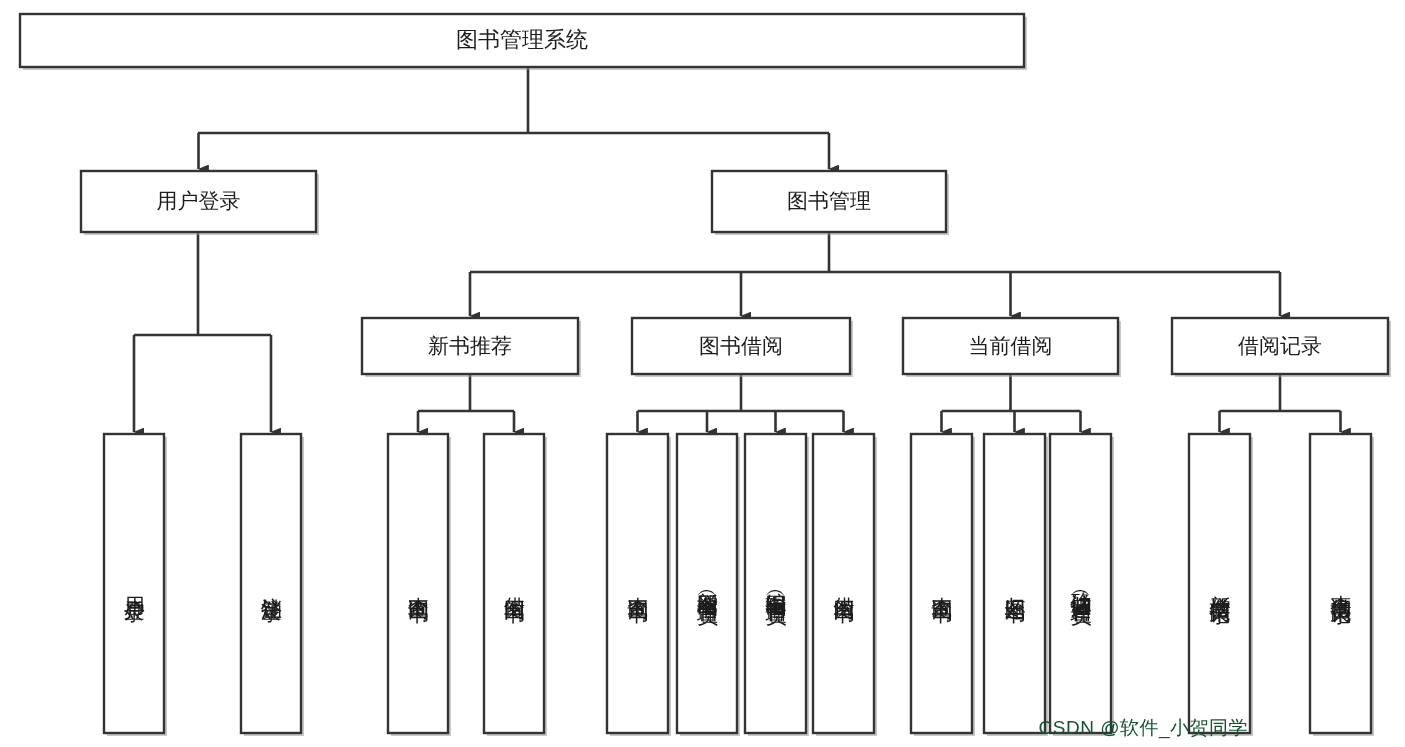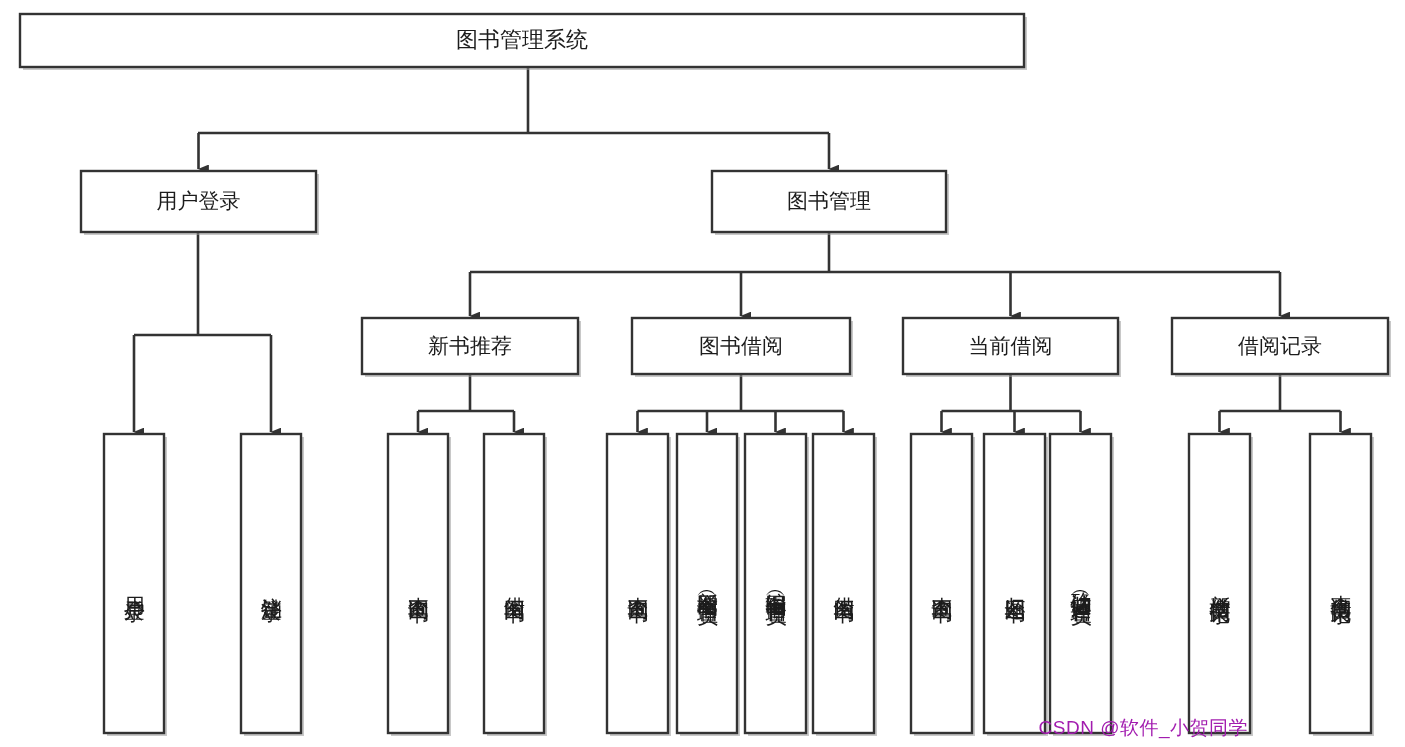--- a/index.html
+++ b/index.html
@@ -77,21 +77,21 @@
     letter-spacing: 2px;
     color: #1c1c1c;
     white-space: nowrap;
   }
   .watermark {
     position: absolute;
     right: 8px;
     bottom: 6px;
     font-family: "Liberation Sans", "DejaVu Sans", sans-serif;
     font-size: 19px;
-    color: #a21caf;
+    color: #14532d;
     letter-spacing: 0.5px;
     white-space: nowrap;
   }
 </style>
 </head>
 <body>
 
 <div id="diagram-root">
 
   <svg class="diagram-canvas" viewBox="0 0 1405 747">

